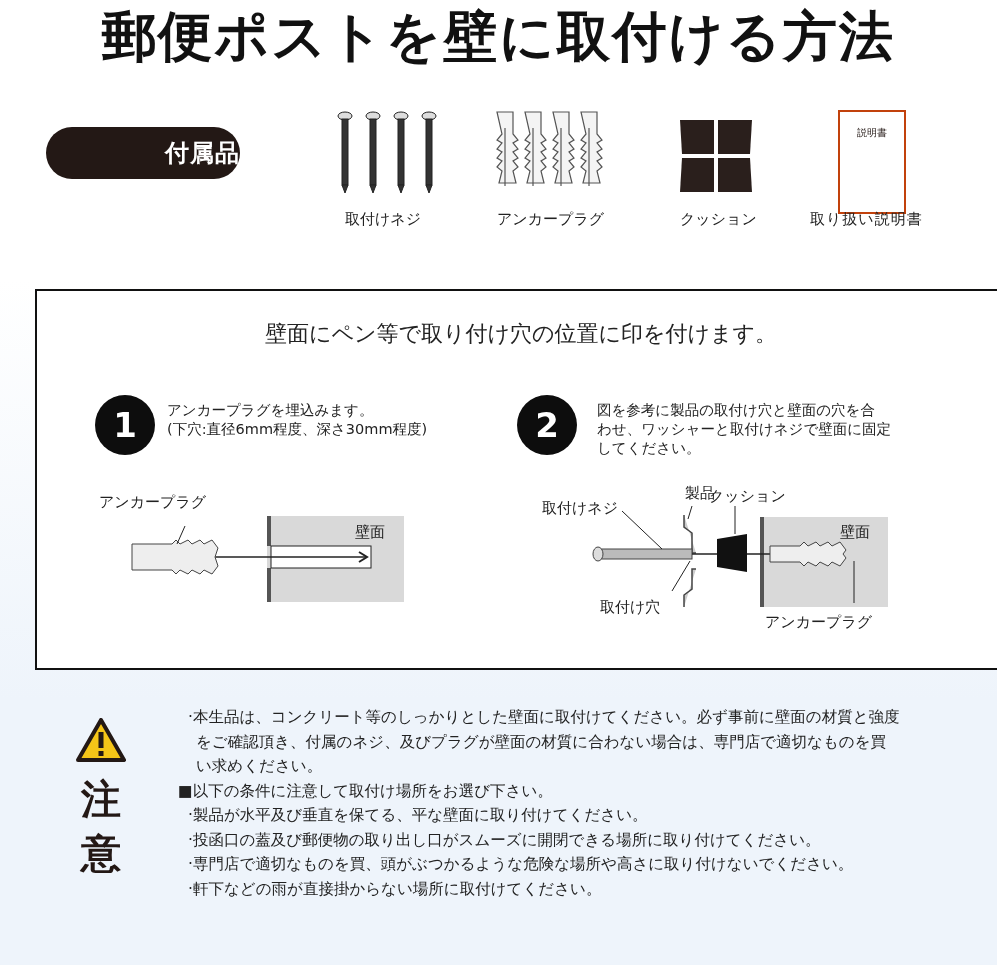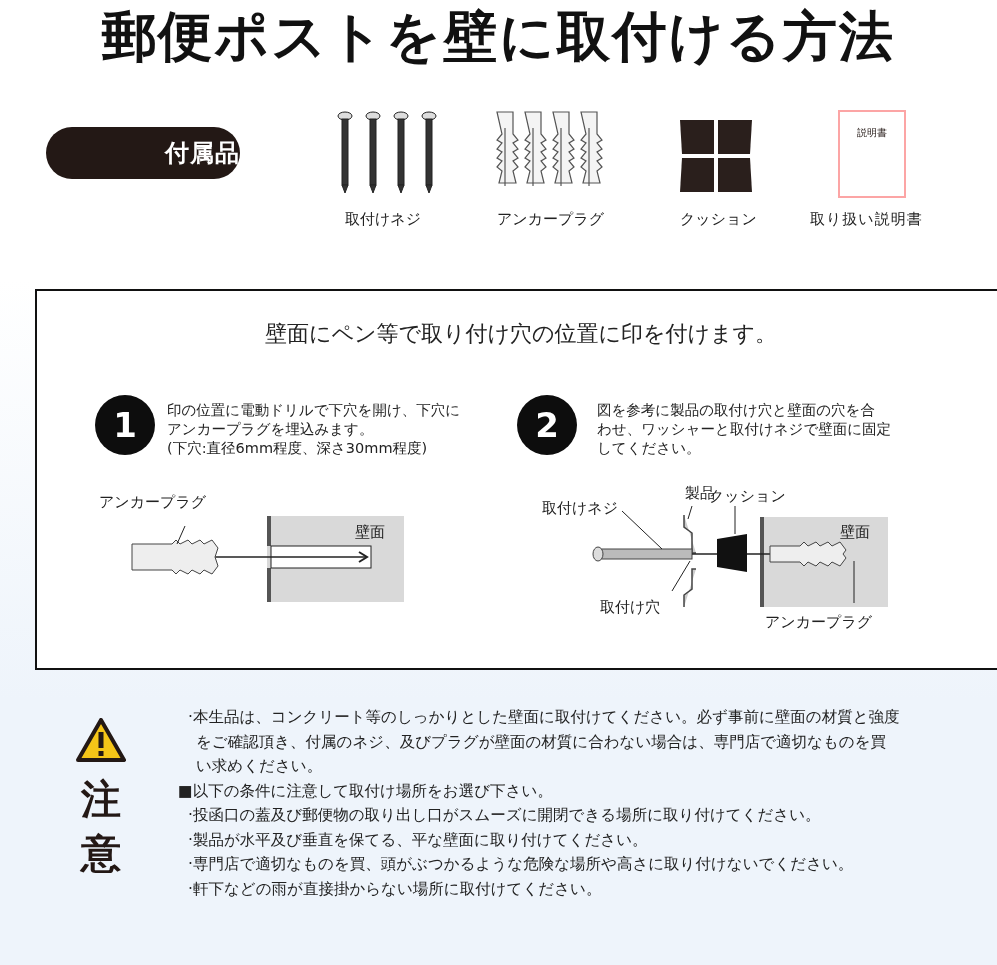--- a/index.html
+++ b/index.html
@@ -16,22 +16,22 @@
     font-size: 54px; letter-spacing: 2px; color: #111; line-height: 64px;
   }
   .pill {
     position: absolute; left: 46px; top: 127px; width: 194px; height: 52px;
     background: #231815; border-radius: 26px; color: #fff;
     font-size: 24px; font-weight: bold; text-align: right; line-height: 52px;
     letter-spacing: 1px;
   }
   .acc-label { position: absolute; font-size: 15px; color: #222; white-space: nowrap; }
   .manual-box {
-    position: absolute; left: 838px; top: 110px; width: 68px; height: 88px;
-    border: 2px solid #fca5a5; background: #fff;
+    position: absolute; left: 838px; top: 110px; width: 68px; height: 104px;
+    border: 2px solid #c2410c; background: #fff;
   }
   .manual-box span { display:block; font-size: 10px; text-align:center; margin-top: 14px; }
   .frame {
     position: absolute; left: 35px; top: 289px; width: 972px; height: 381px;
     border: 2px solid #111; background: #fff;
   }
   .frame-title {
     position: absolute; left: 0; top: 28px; width: 100%; text-align: center;
     font-size: 22px; color: #222;
   }
@@ -117,21 +117,20 @@
 <div class="manual-box">
   <span>説明書</span>
 </div>
 <div class="acc-label" style="left:810px;top:210px;letter-spacing:1px">取り扱い説明書</div>
 
 <div class="frame">
   <div class="frame-title">壁面にペン等で取り付け穴の位置に印を付けます。</div>
 
   <div class="step-circle" style="left:58px;top:104px">1</div>
   <div class="step-text" style="left:130px;top:110px">
-    <div>印の位置に電動ドリルで下穴を開け、下穴に</div>
     <div>アンカープラグを埋込みます。</div>
     <div>(下穴:直径6mm程度、深さ30mm程度)</div>
   </div>
 
   <svg style="position:absolute;left:90px;top:215px" width="280" height="100" viewBox="0 0 280 100">
     <rect x="140" y="10" width="137" height="86" fill="#d9d9d9"></rect>
     <rect x="140" y="10" width="4" height="30" fill="#555"></rect>
     <rect x="140" y="62" width="4" height="34" fill="#555"></rect>
     <rect x="144" y="40" width="100" height="22" fill="#fff" stroke="#222" stroke-width="1"></rect>
     <line x1="10" y1="51" x2="240" y2="51" stroke="#222" stroke-width="1.5"></line>
@@ -181,17 +180,17 @@
   </svg>
   <div class="warn-kanji" style="margin-top:6px">注</div>
   <div class="warn-kanji">意</div>
 </div>
 
 <div class="notes">
   <div class="sub">·本生品は、コンクリート等のしっかりとした壁面に取付けてください。必ず事前に壁面の材質と強度</div>
   <div class="cont">をご確認頂き、付属のネジ、及びプラグが壁面の材質に合わない場合は、専門店で適切なものを買</div>
   <div class="cont">い求めください。</div>
   <div class="head">以下の条件に注意して取付け場所をお選び下さい。</div>
+  <div class="sub">·製品が水平及び垂直を保てる、平な壁面に取り付けてください。</div>
   <div class="sub">·投函口の蓋及び郵便物の取り出し口がスムーズに開閉できる場所に取り付けてください。</div>
-  <div class="sub">·製品が水平及び垂直を保てる、平な壁面に取り付けてください。</div>
   <div class="sub">·専門店で適切なものを買、頭がぶつかるような危険な場所や高さに取り付けないでください。</div>
   <div class="sub">·軒下などの雨が直接掛からない場所に取付けてください。</div>
 </div>
 
 </body></html>

